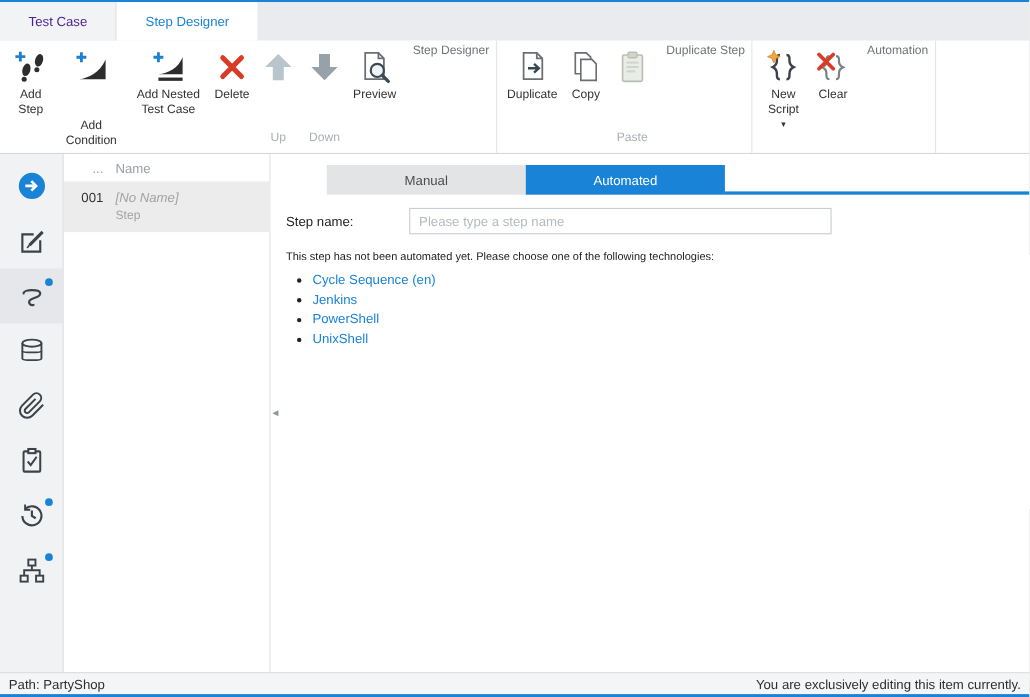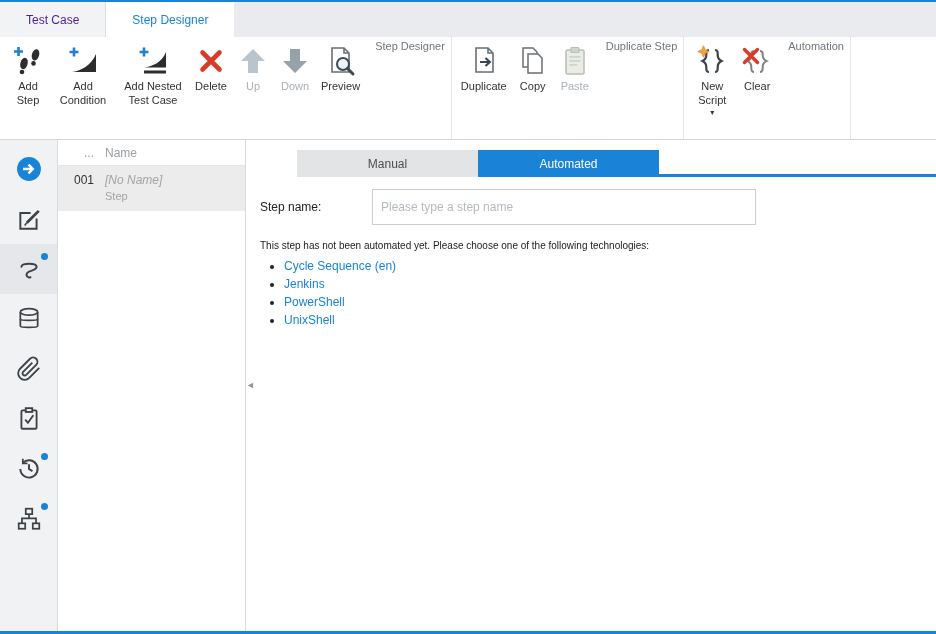--- a/index.html
+++ b/index.html
@@ -16,24 +16,24 @@
   .wtab.active { background:#ffffff; color:#1883d7; }
 
   
   .ribbon { height:103px; background:#fff; display:flex; align-items:stretch; border-bottom:1px solid #d5d7da; flex:0 0 auto; padding-left:2px; }
   .rgroup { display:flex; border-right:1px solid #e3e5e7; }
   .rbuttons { display:flex; flex:1; align-items:flex-start; padding:7px 4px 0 4px; }
   .rbtn { display:flex; flex-direction:column; align-items:center; padding:1px 5px; cursor:pointer; }
   .rbtn .ricon { width:32px; height:32px; margin-bottom:3px; display:block; }
   .rbtn .ricon svg { width:32px; height:32px; display:block; }
   .rlabel { font-size:11px; color:#333; text-align:center; line-height:1.25; }
-  .rbtn.disabled { cursor:default; }
+  .rbtn.disabled { cursor:default;gap:39px; }
   .rbtn.disabled .rlabel { color:#a9b0b6; }
   .w1 .rlabel { max-width:34px; }
-  .w2 .rlabel { max-width:56px; }
+  .w2 .rlabel { max-width:56px;margin-top:28px; }
   .w3 .rlabel { max-width:64px; }
   .w4 .rlabel { max-width:38px; }
   .rgroup-label { font-size:11px; color:#70757a; text-align:center; padding:3px 6px 5px; }
   .dropdown-caret { font-size:8px; color:#333; line-height:1; margin-top:1px; }
 
   
   .main { flex:1; display:flex; min-height:0; }
 
   
   .sidebar { width:58px; background:#f1f2f4; border-right:1px solid #d9dbde; display:flex; flex-direction:column; padding-top:4px; flex:0 0 auto; }
@@ -57,21 +57,21 @@
   .content { flex:1; position:relative; background:#fff; padding:10px 0 0 10px; min-width:0; }
   .collapse-handle { position:absolute; left:0; top:50%; transform:translateY(-52%); color:#8f969c; font-size:9px; cursor:pointer; line-height:1; }
   .detail-tabs { display:flex; height:27px;margin-left:41px; }
   .dtab { width:181px; display:flex; align-items:center; justify-content:center; font-size:12px; cursor:pointer; }
   .dtab.manual { background:#e3e4e5; color:#4d4d4d; }
   .dtab.automated { background:#1883d7; color:#fff; }
   .dtab-spacer { flex:1; position:relative; }
   .dtab-spacer::after { content:""; position:absolute; left:0; right:0; bottom:0; height:3px; background:#1883d7; }
   .step-name-row { display:flex; align-items:center; margin:12px 0 0 4px; }
   .step-name-label { font-size:12px; color:#222; width:112px; flex:0 0 auto; }
-  .step-name-input { width:384px; height:36px; border:1px solid #c9ced3; padding:0 8px; font-size:12px; font-family:inherit; color:#333; outline:none; }
+  .step-name-input { width:384px; height:24px; border:1px solid #c9ced3; padding:0 8px; font-size:12px; font-family:inherit; color:#333; outline:none; }
   .step-name-input::placeholder { color:#b4bac0; }
   .not-automated-msg { margin:15px 0 0 4px; font-size:10px; color:#222; }
   .tech-list { margin:8px 0 0 28px; padding:0; }
   .tech-list li { font-size:12px; color:#222; margin:4px 0; }
   .tech-list a { color:#1883d7; text-decoration:none; cursor:pointer; }
 
   
   .statusbar { flex:0 0 auto; height:20px; display:flex; align-items:center; justify-content:space-between; background:#f4f5f6; border-top:1px solid #dadcdf; font-size:12px; color:#2e2e2e; padding:0 8px; }
 </style>
 </head>
@@ -334,14 +334,18 @@
 
       <ul class="tech-list">
         <li><a>Cycle Sequence (en)</a></li>
         <li><a>Jenkins</a></li>
         <li><a>PowerShell</a></li>
         <li><a>UnixShell</a></li>
       </ul>
     </div>
   </div>
 
+  <div class="statusbar">
+    <span>Path: PartyShop</span>
+    <span>You are exclusively editing this item currently.</span>
+  </div>
   <div class="accent-bottom"></div>
 </div>
 
 </body></html>

